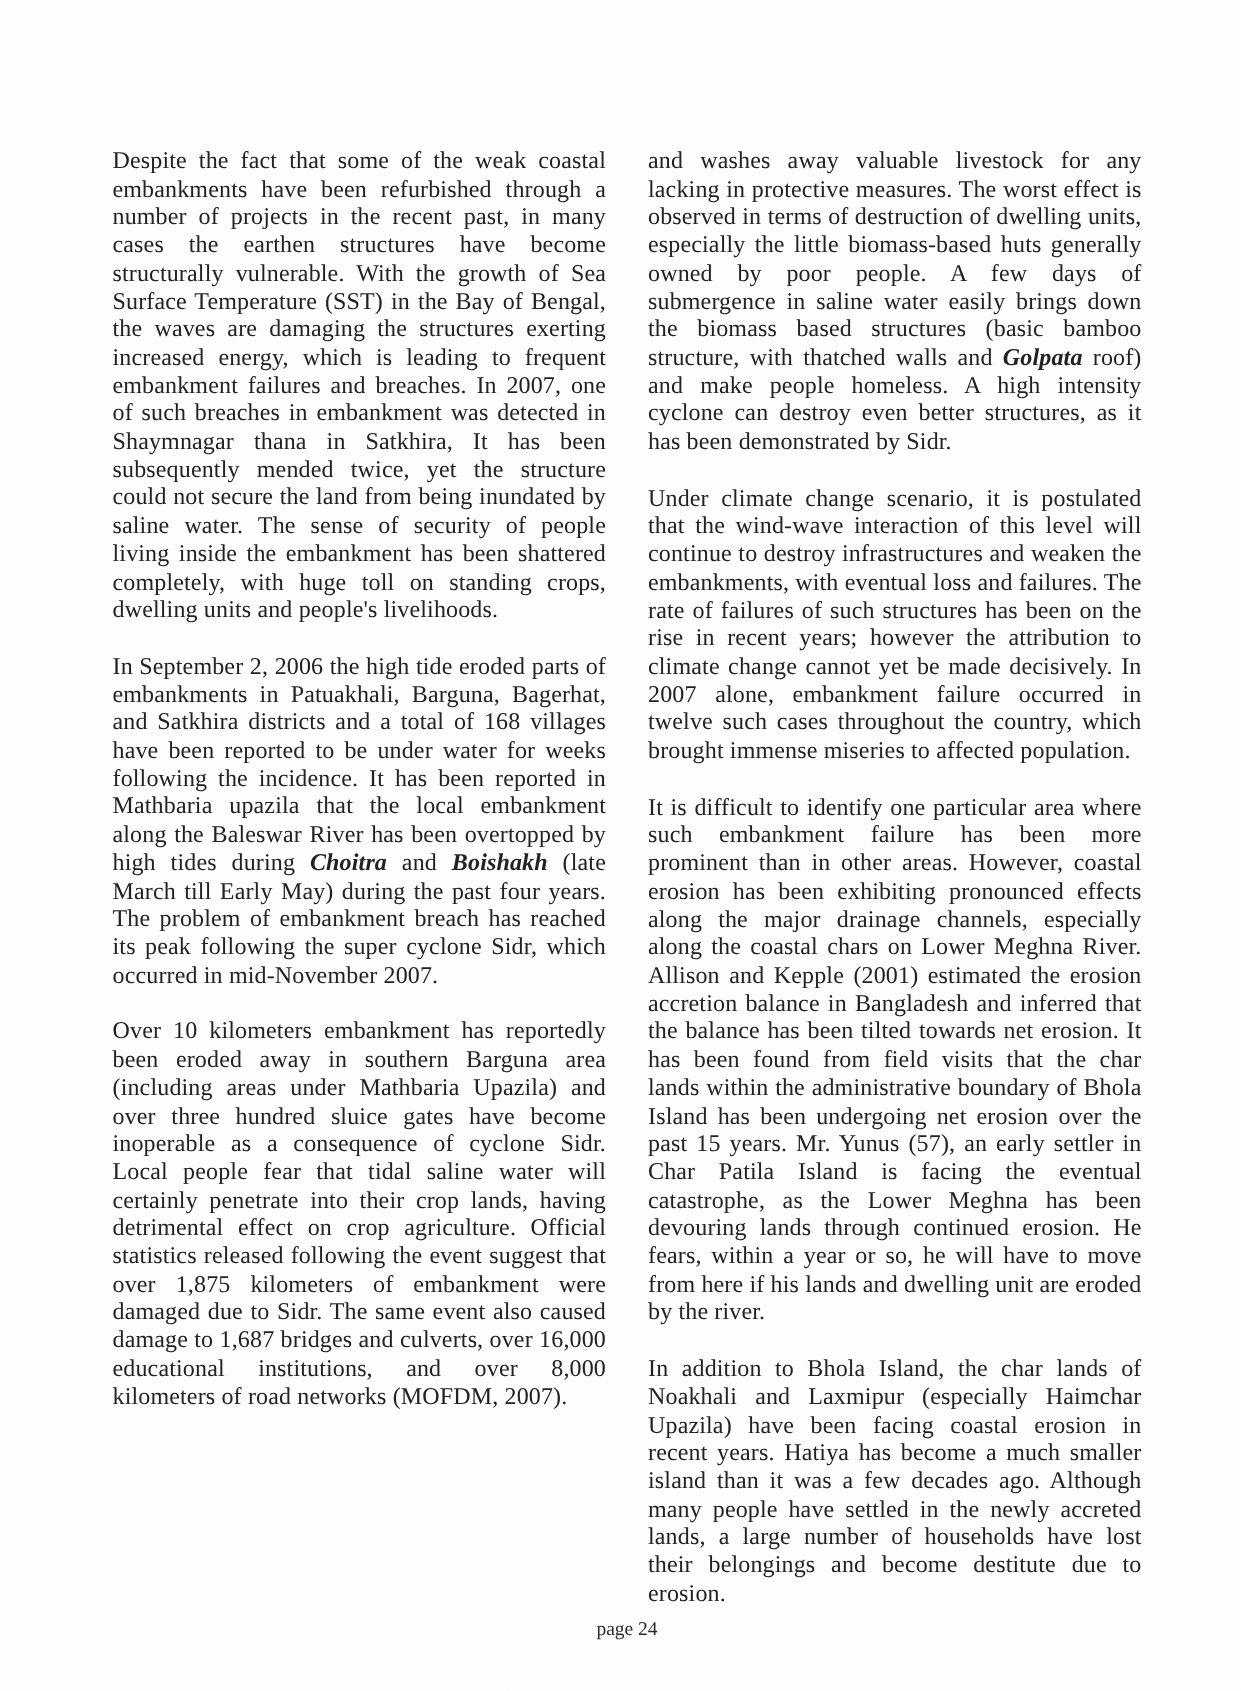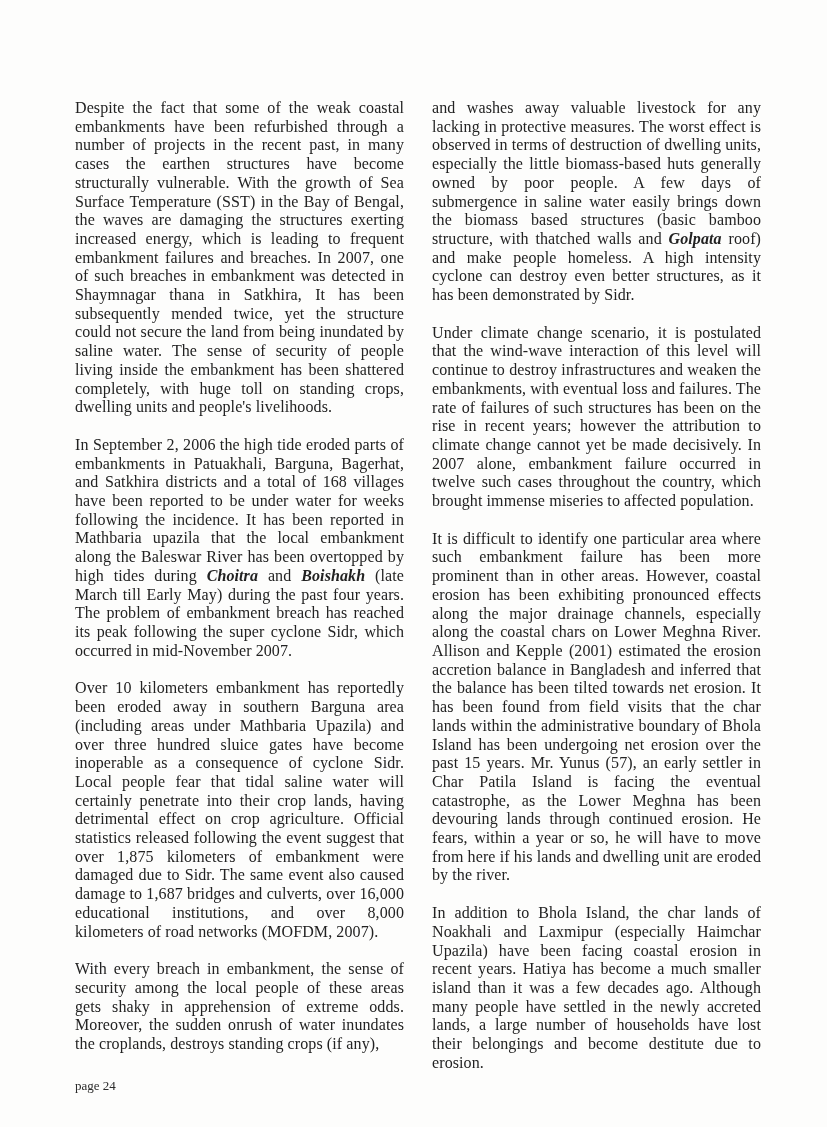--- a/index.html
+++ b/index.html
@@ -40,34 +40,34 @@
   }
   .italic {
     font-style: italic;
     font-weight: bold;
   }
   .footer {
     position: absolute;
     left: 75px;
     width: 686px;
     bottom: 33px;
+    text-align: center;
     font-size: 13px;
     color: #2a2a2a;
   }
 </style>
 </head>
 <body>
 
 <div class="page">
   <div class="text-columns">
     <div class="col">
         <p><span>Despite the fact that some of the weak coastal embankments have been refurbished through a number of projects in the recent past, in many cases the earthen structures have become structurally vulnerable. With the growth of Sea Surface Temperature (SST) in the Bay of Bengal, the waves are damaging the structures exerting increased energy, which is leading to frequent embankment failures and breaches. In 2007, one of such breaches in embankment was detected in Shaymnagar thana in Satkhira, It has been subsequently mended twice, yet the structure could not secure the land from being inundated by saline water. The sense of security of people living inside the embankment has been shattered completely, with huge toll on standing crops, dwelling units and people's livelihoods.</span></p>
         <p><span>In September 2, 2006 the high tide eroded parts of embankments in Patuakhali, Barguna, Bagerhat, and Satkhira districts and a total of 168 villages have been reported to be under water for weeks following the incidence. It has been reported in Mathbaria upazila that the local embankment along the Baleswar River has been overtopped by high tides during </span><span class="italic">Choitra</span><span> and </span><span class="italic">Boishakh</span><span> (late March till Early May) during the past four years. The problem of embankment breach has reached its peak following the super cyclone Sidr, which occurred in mid-November 2007.</span></p>
         <p><span>Over 10 kilometers embankment has reportedly been eroded away in southern Barguna area (including areas under Mathbaria Upazila) and over three hundred sluice gates have become inoperable as a consequence of cyclone Sidr. Local people fear that tidal saline water will certainly penetrate into their crop lands, having detrimental effect on crop agriculture. Official statistics released following the event suggest that over 1,875 kilometers of embankment were damaged due to Sidr. The same event also caused damage to 1,687 bridges and culverts, over 16,000 educational institutions, and over 8,000 kilometers of road networks (MOFDM, 2007).</span></p>
-        <p><span>With every breach in embankment, the sense of security among the local people of these areas gets shaky in apprehension of extreme odds. Moreover, the sudden onrush of water inundates the croplands, destroys standing crops (if any),</span></p>
       </div>
     <div class="col">
         <p><span>and washes away valuable livestock for any lacking in protective measures. The worst effect is observed in terms of destruction of dwelling units, especially the little biomass-based huts generally owned by poor people. A few days of submergence in saline water easily brings down the biomass based structures (basic bamboo structure, with thatched walls and </span><span class="italic">Golpata</span><span> roof) and make people homeless. A high intensity cyclone can destroy even better structures, as it has been demonstrated by Sidr.</span></p>
         <p><span>Under climate change scenario, it is postulated that the wind-wave interaction of this level will continue to destroy infrastructures and weaken the embankments, with eventual loss and failures. The rate of failures of such structures has been on the rise in recent years; however the attribution to climate change cannot yet be made decisively. In 2007 alone, embankment failure occurred in twelve such cases throughout the country, which brought immense miseries to affected population.</span></p>
         <p><span>It is difficult to identify one particular area where such embankment failure has been more prominent than in other areas. However, coastal erosion has been exhibiting pronounced effects along the major drainage channels, especially along the coastal chars on Lower Meghna River. Allison and Kepple (2001) estimated the erosion accretion balance in Bangladesh and inferred that the balance has been tilted towards net erosion. It has been found from field visits that the char lands within the administrative boundary of Bhola Island has been undergoing net erosion over the past 15 years. Mr. Yunus (57), an early settler in Char Patila Island is facing the eventual catastrophe, as the Lower Meghna has been devouring lands through continued erosion. He fears, within a year or so, he will have to move from here if his lands and dwelling unit are eroded by the river.</span></p>
         <p><span>In addition to Bhola Island, the char lands of Noakhali and Laxmipur (especially Haimchar Upazila) have been facing coastal erosion in recent years. Hatiya has become a much smaller island than it was a few decades ago. Although many people have settled in the newly accreted lands, a large number of households have lost their belongings and become destitute due to erosion.</span></p>
       </div>
   </div>
   <div class="footer">page 24</div>
 </div>

